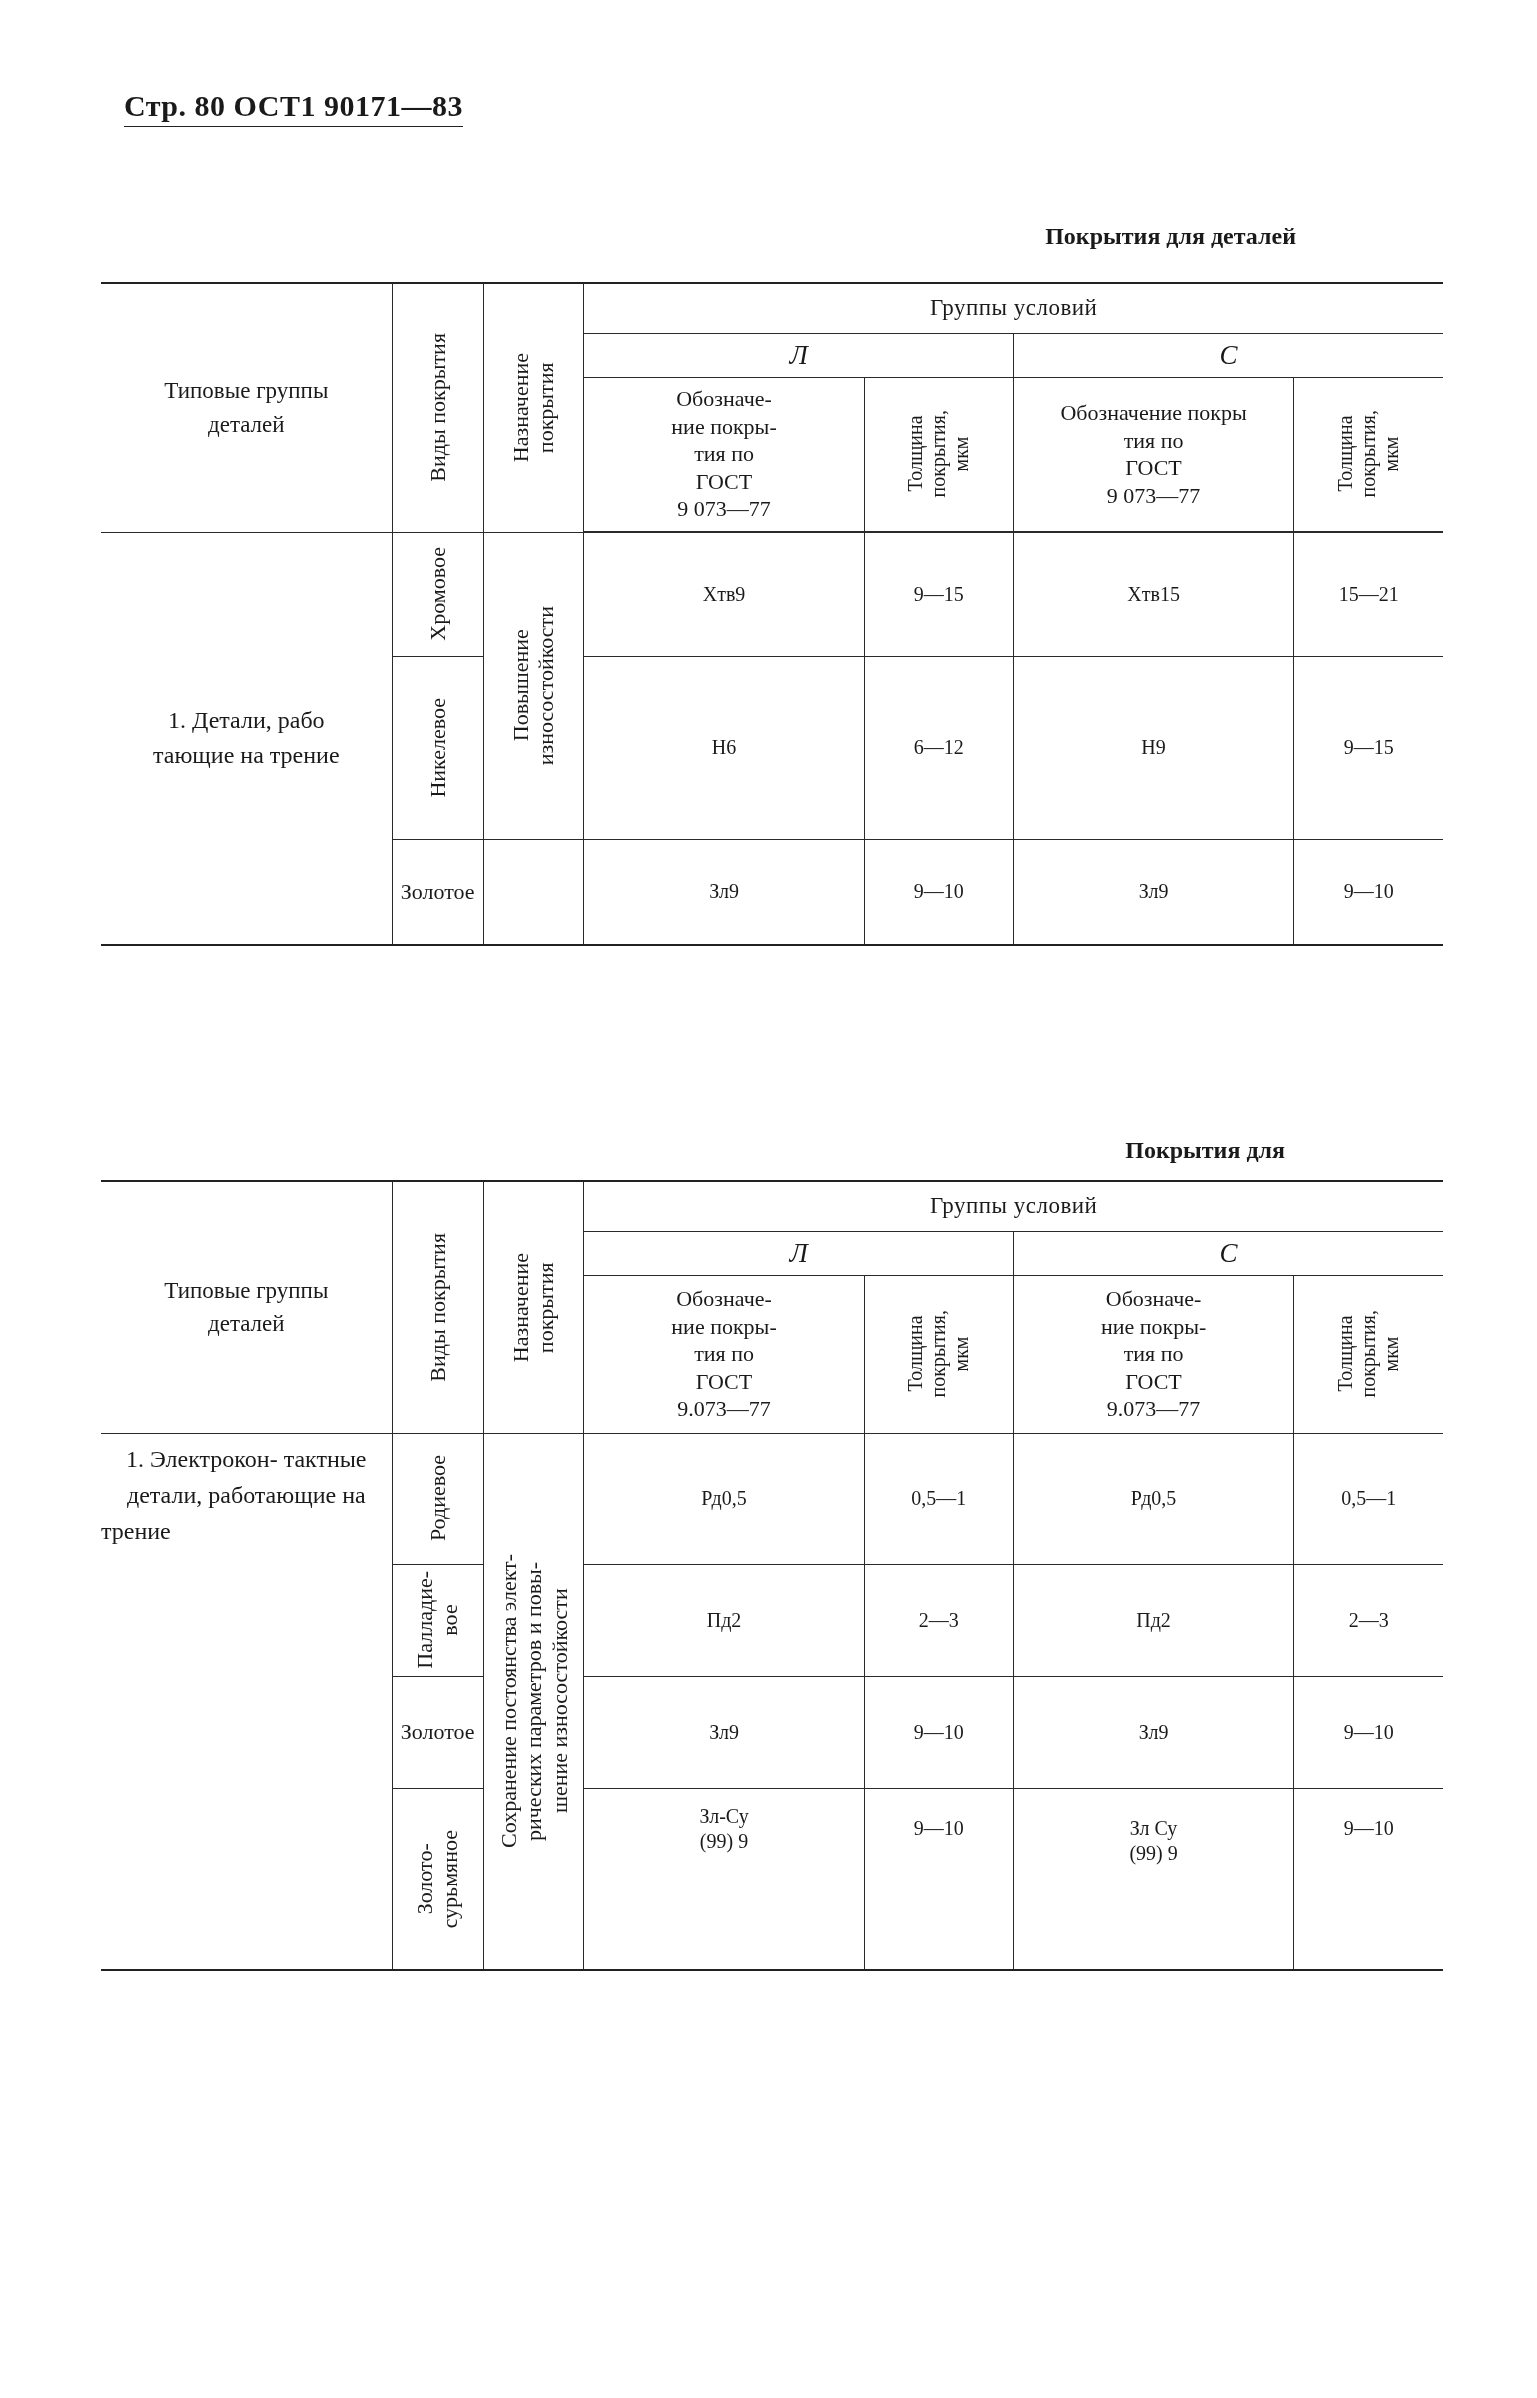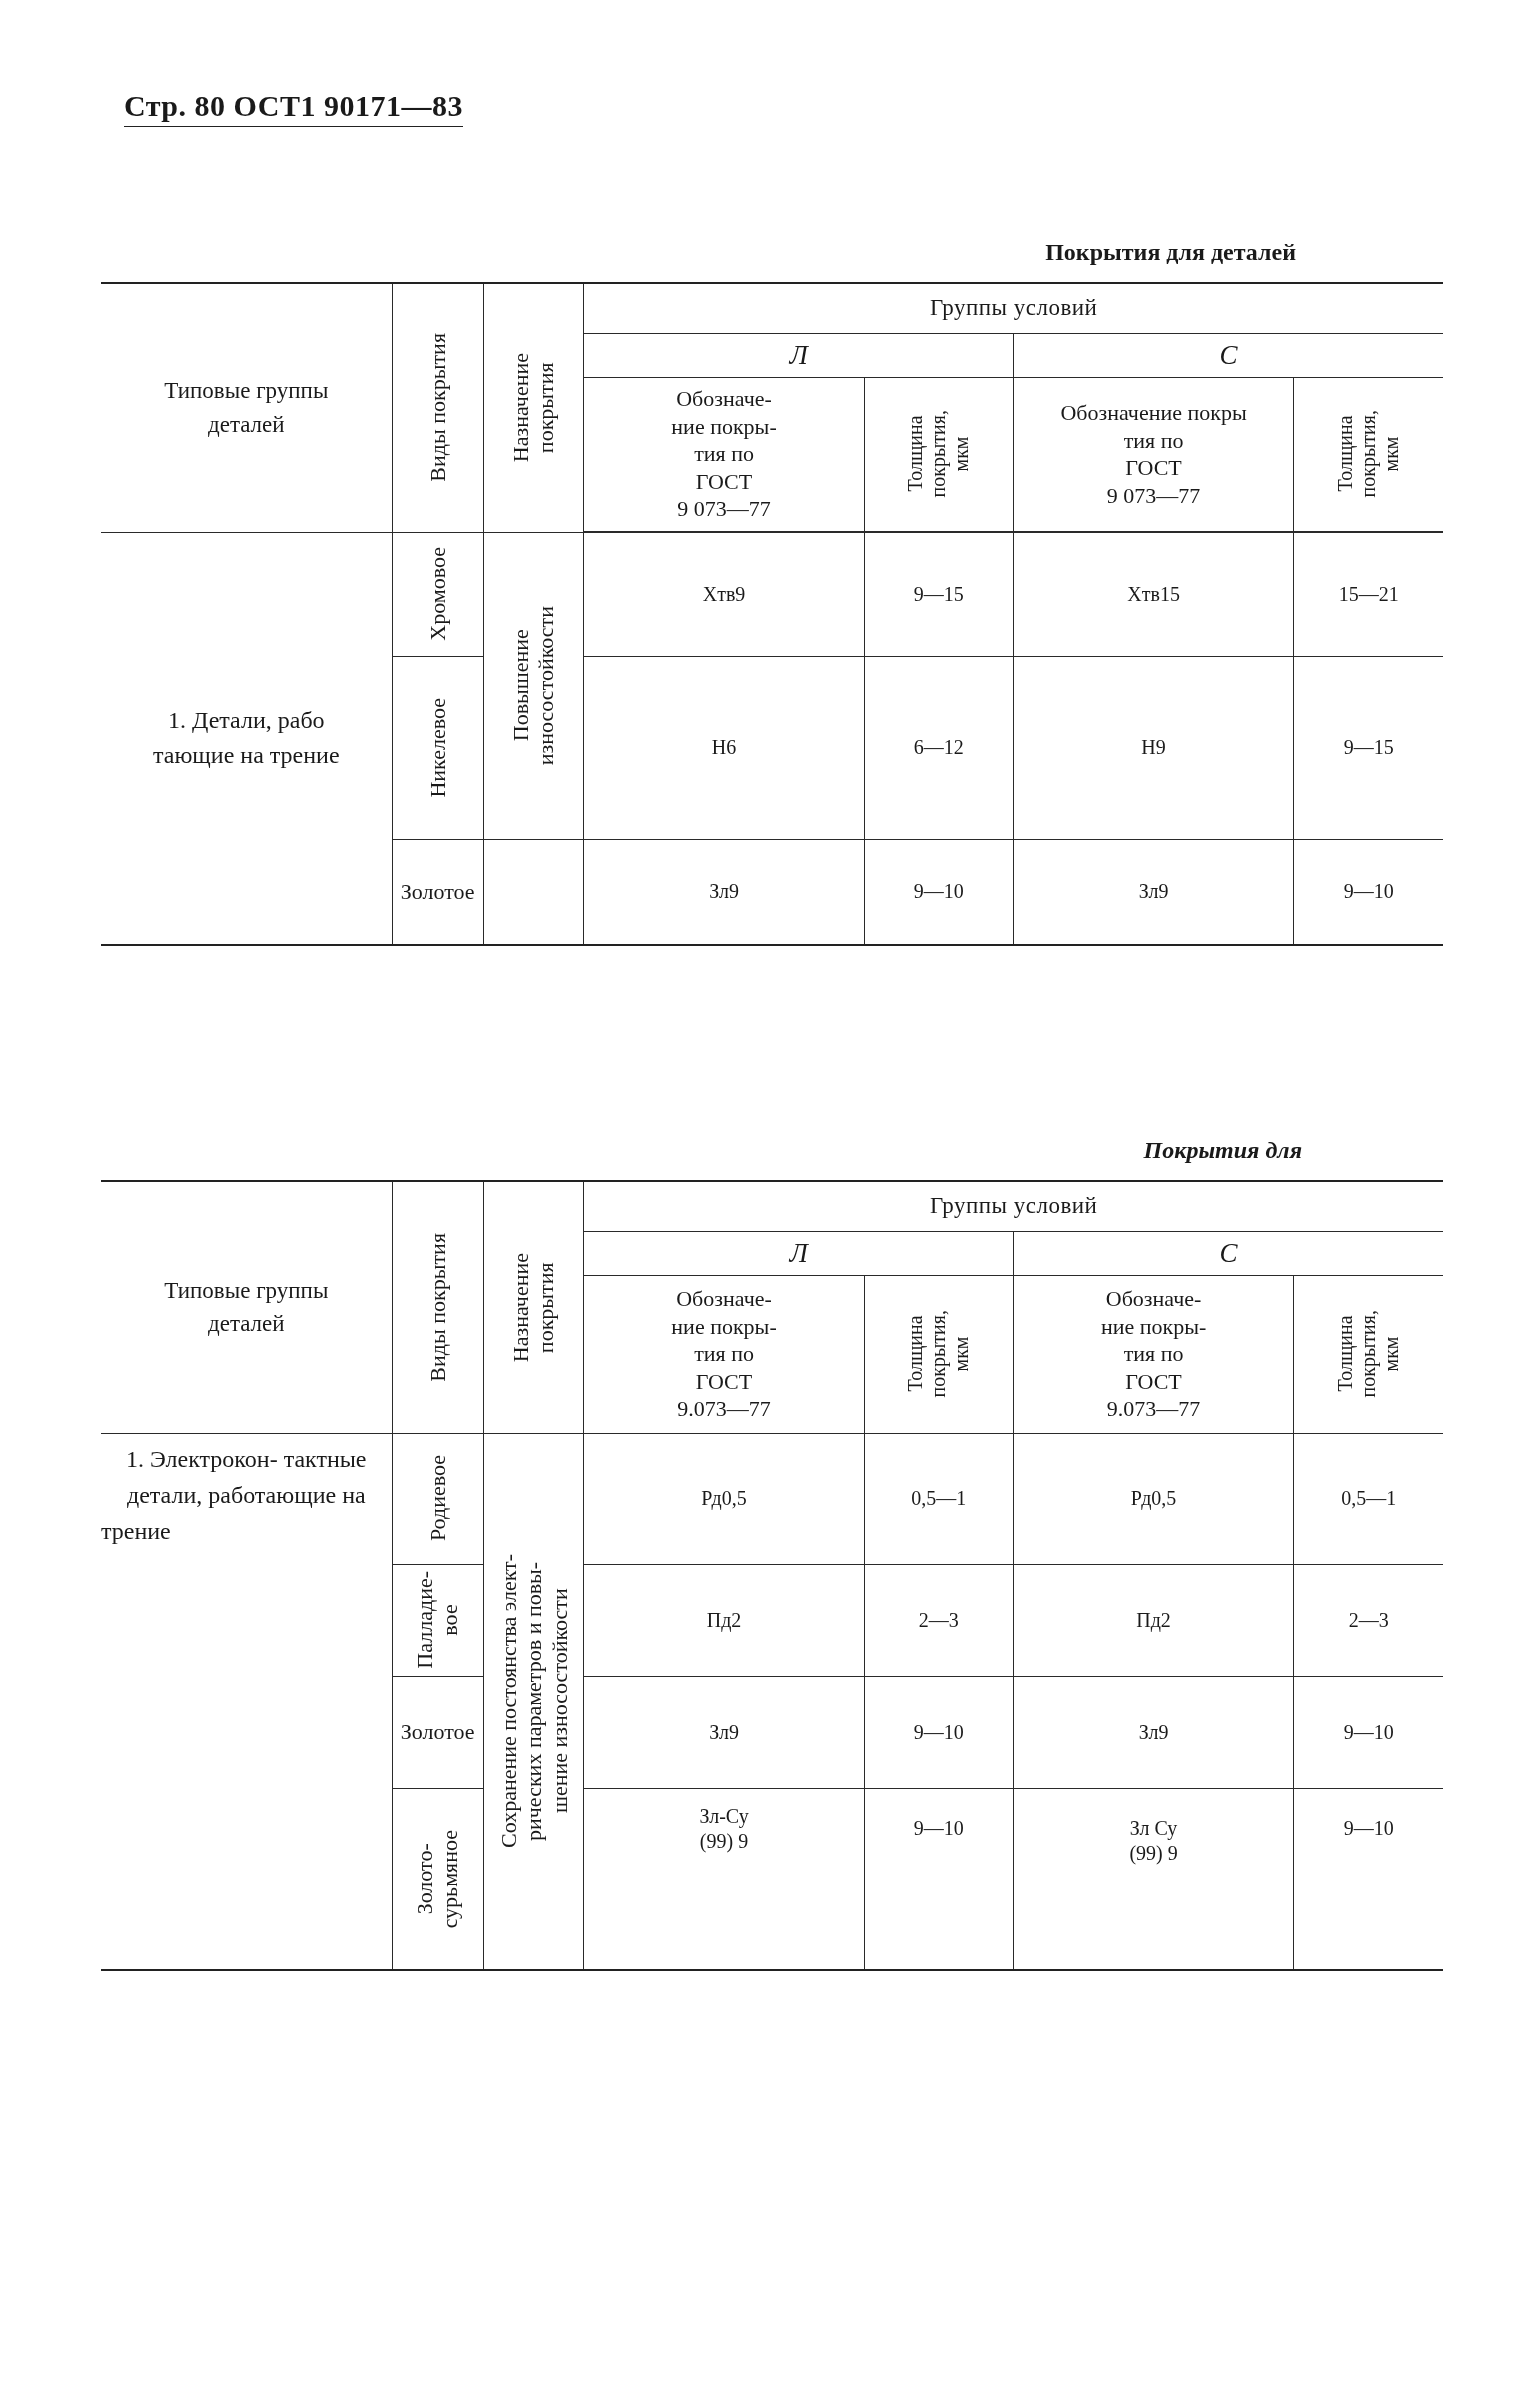--- a/index.html
+++ b/index.html
@@ -35,22 +35,22 @@
     white-space: nowrap;
   }
 
   
   .table-caption {
     position: absolute;
     font-size: 24px;
     font-weight: bold;
     white-space: nowrap;
   }
-  #cap1 { right: 97px; top: 239px; }
-  #cap2 { right: 91px; top: 1137px; font-style: italic; }
+  #cap1 { right: 97px; top: 223px; }
+  #cap2 { right: 108px; top: 1137px; }
 
   
   .tbl {
     position: absolute;
     border-collapse: collapse;
     table-layout: fixed;
     font-size: 22px;
   }
   #table1 { left: 101px; top: 282px; width: 1342px; }
   #table2 { left: 101px; top: 1180px; width: 1342px; }

